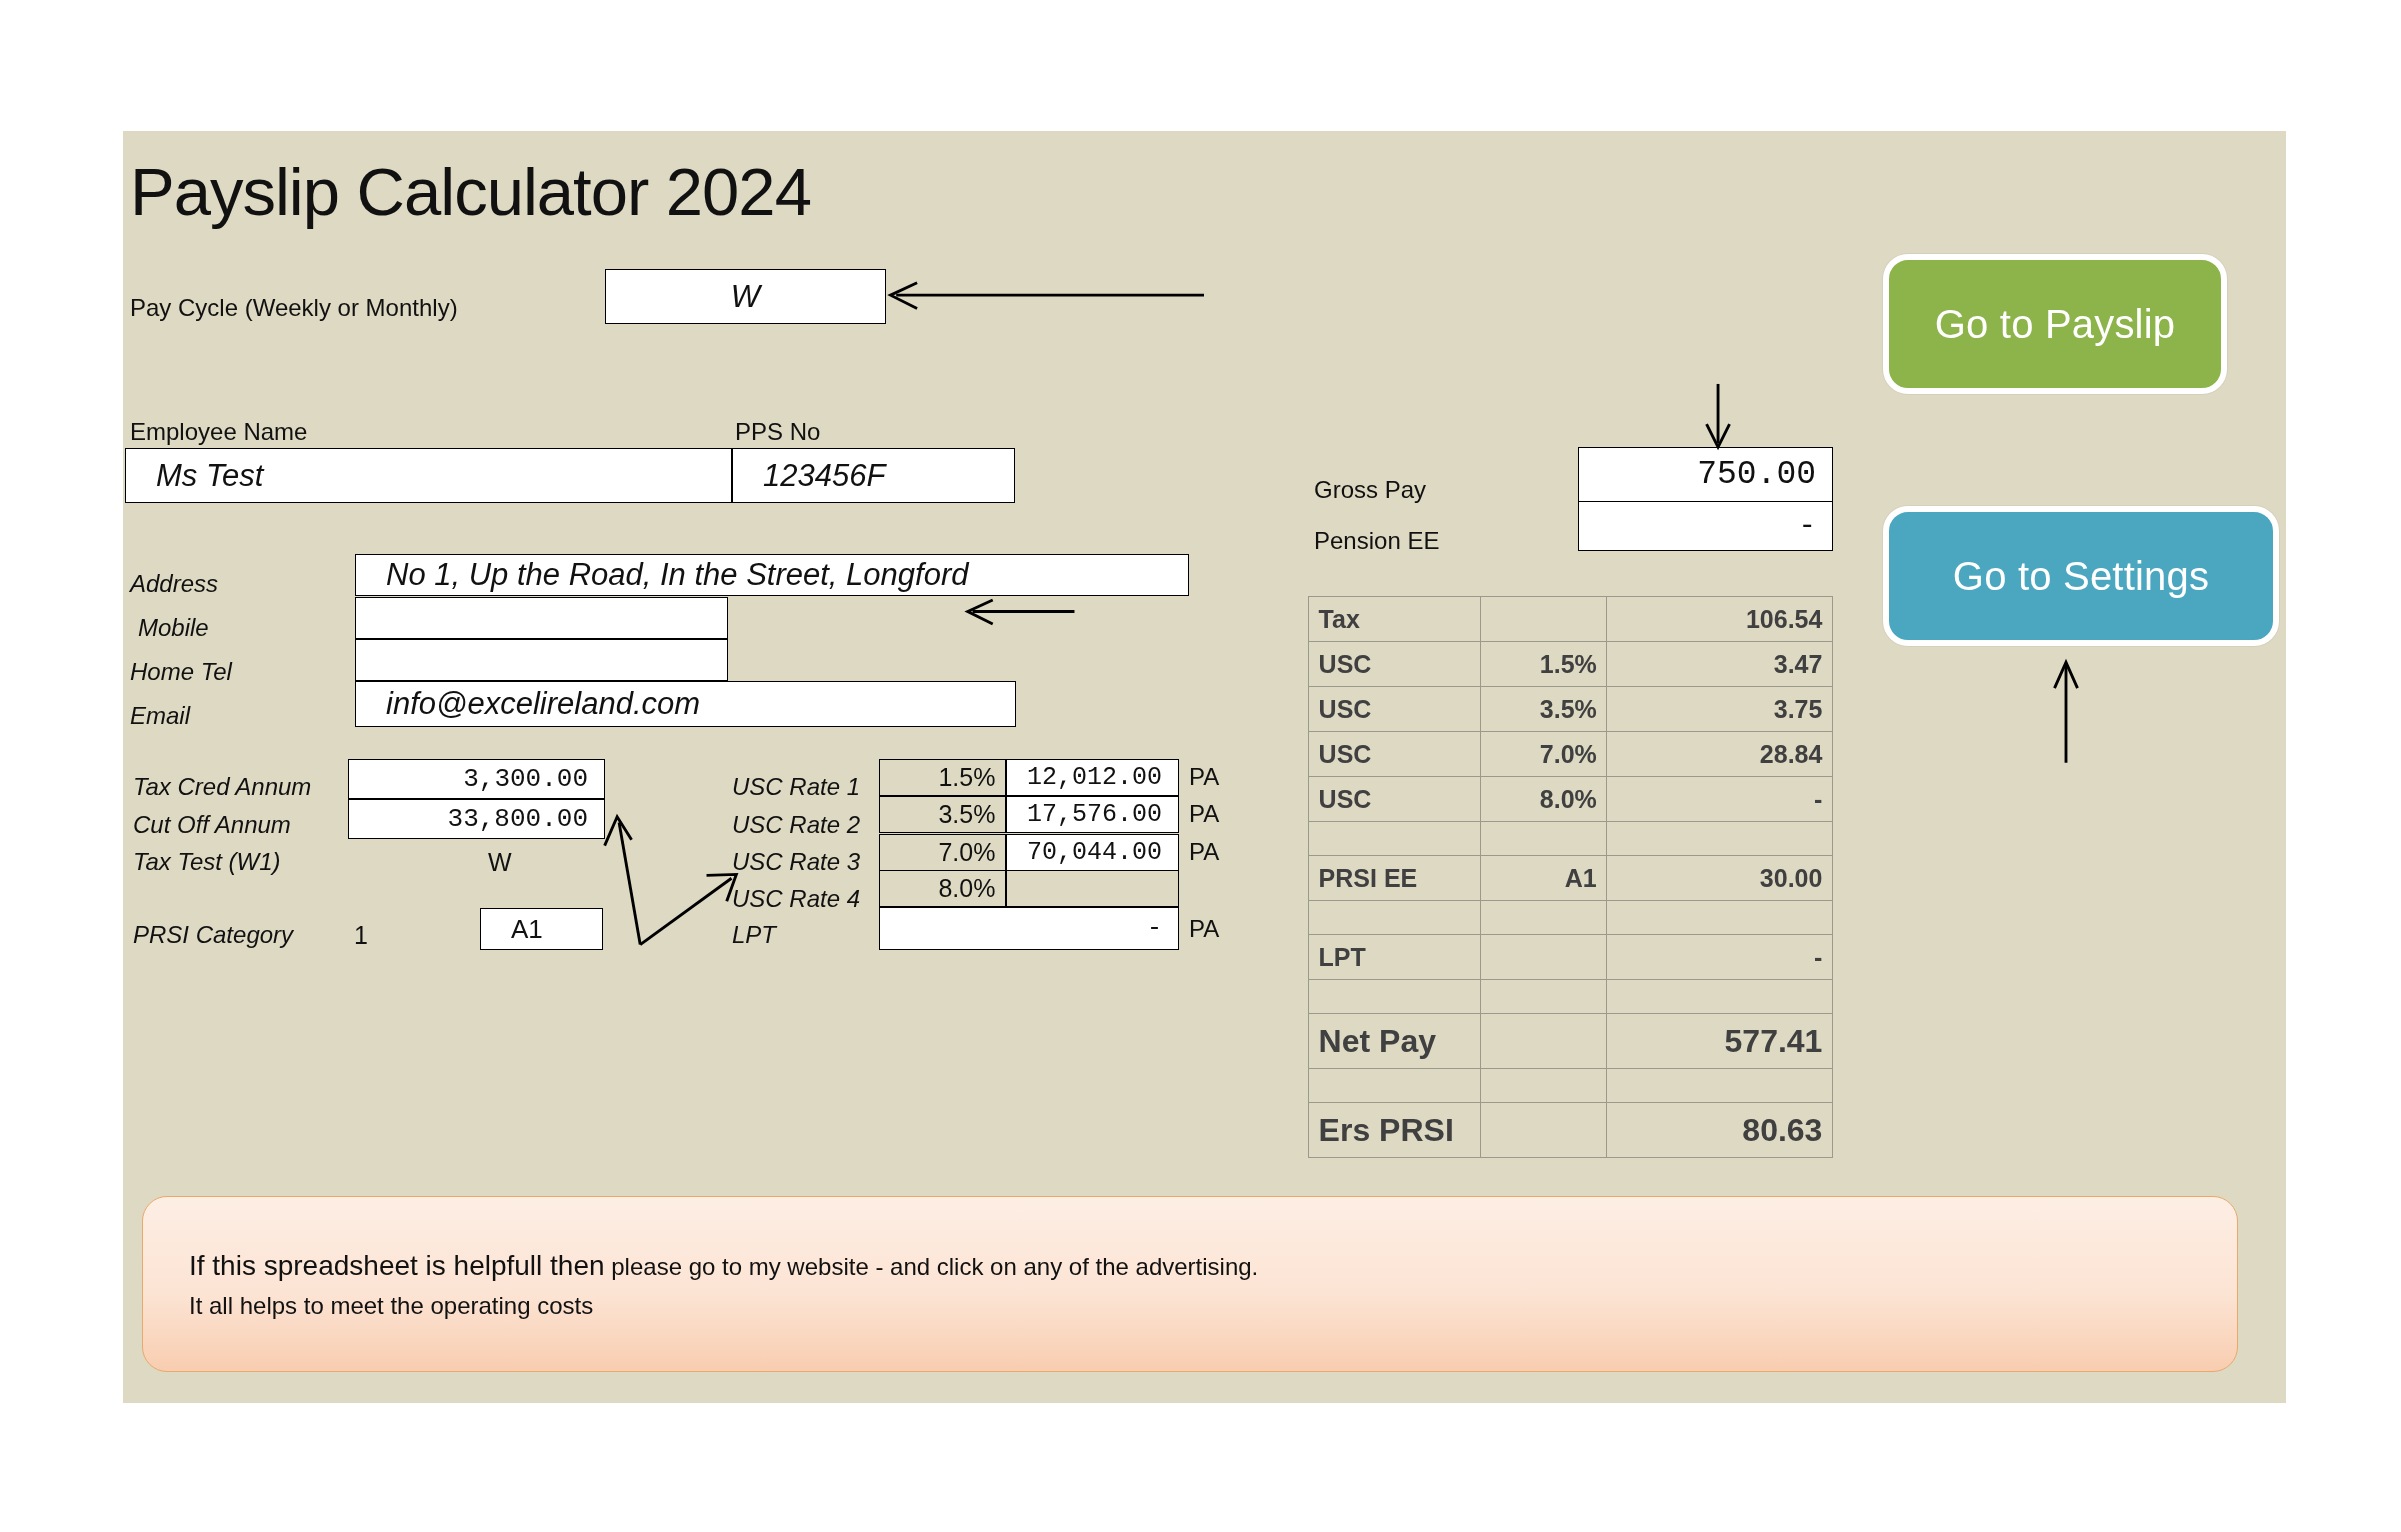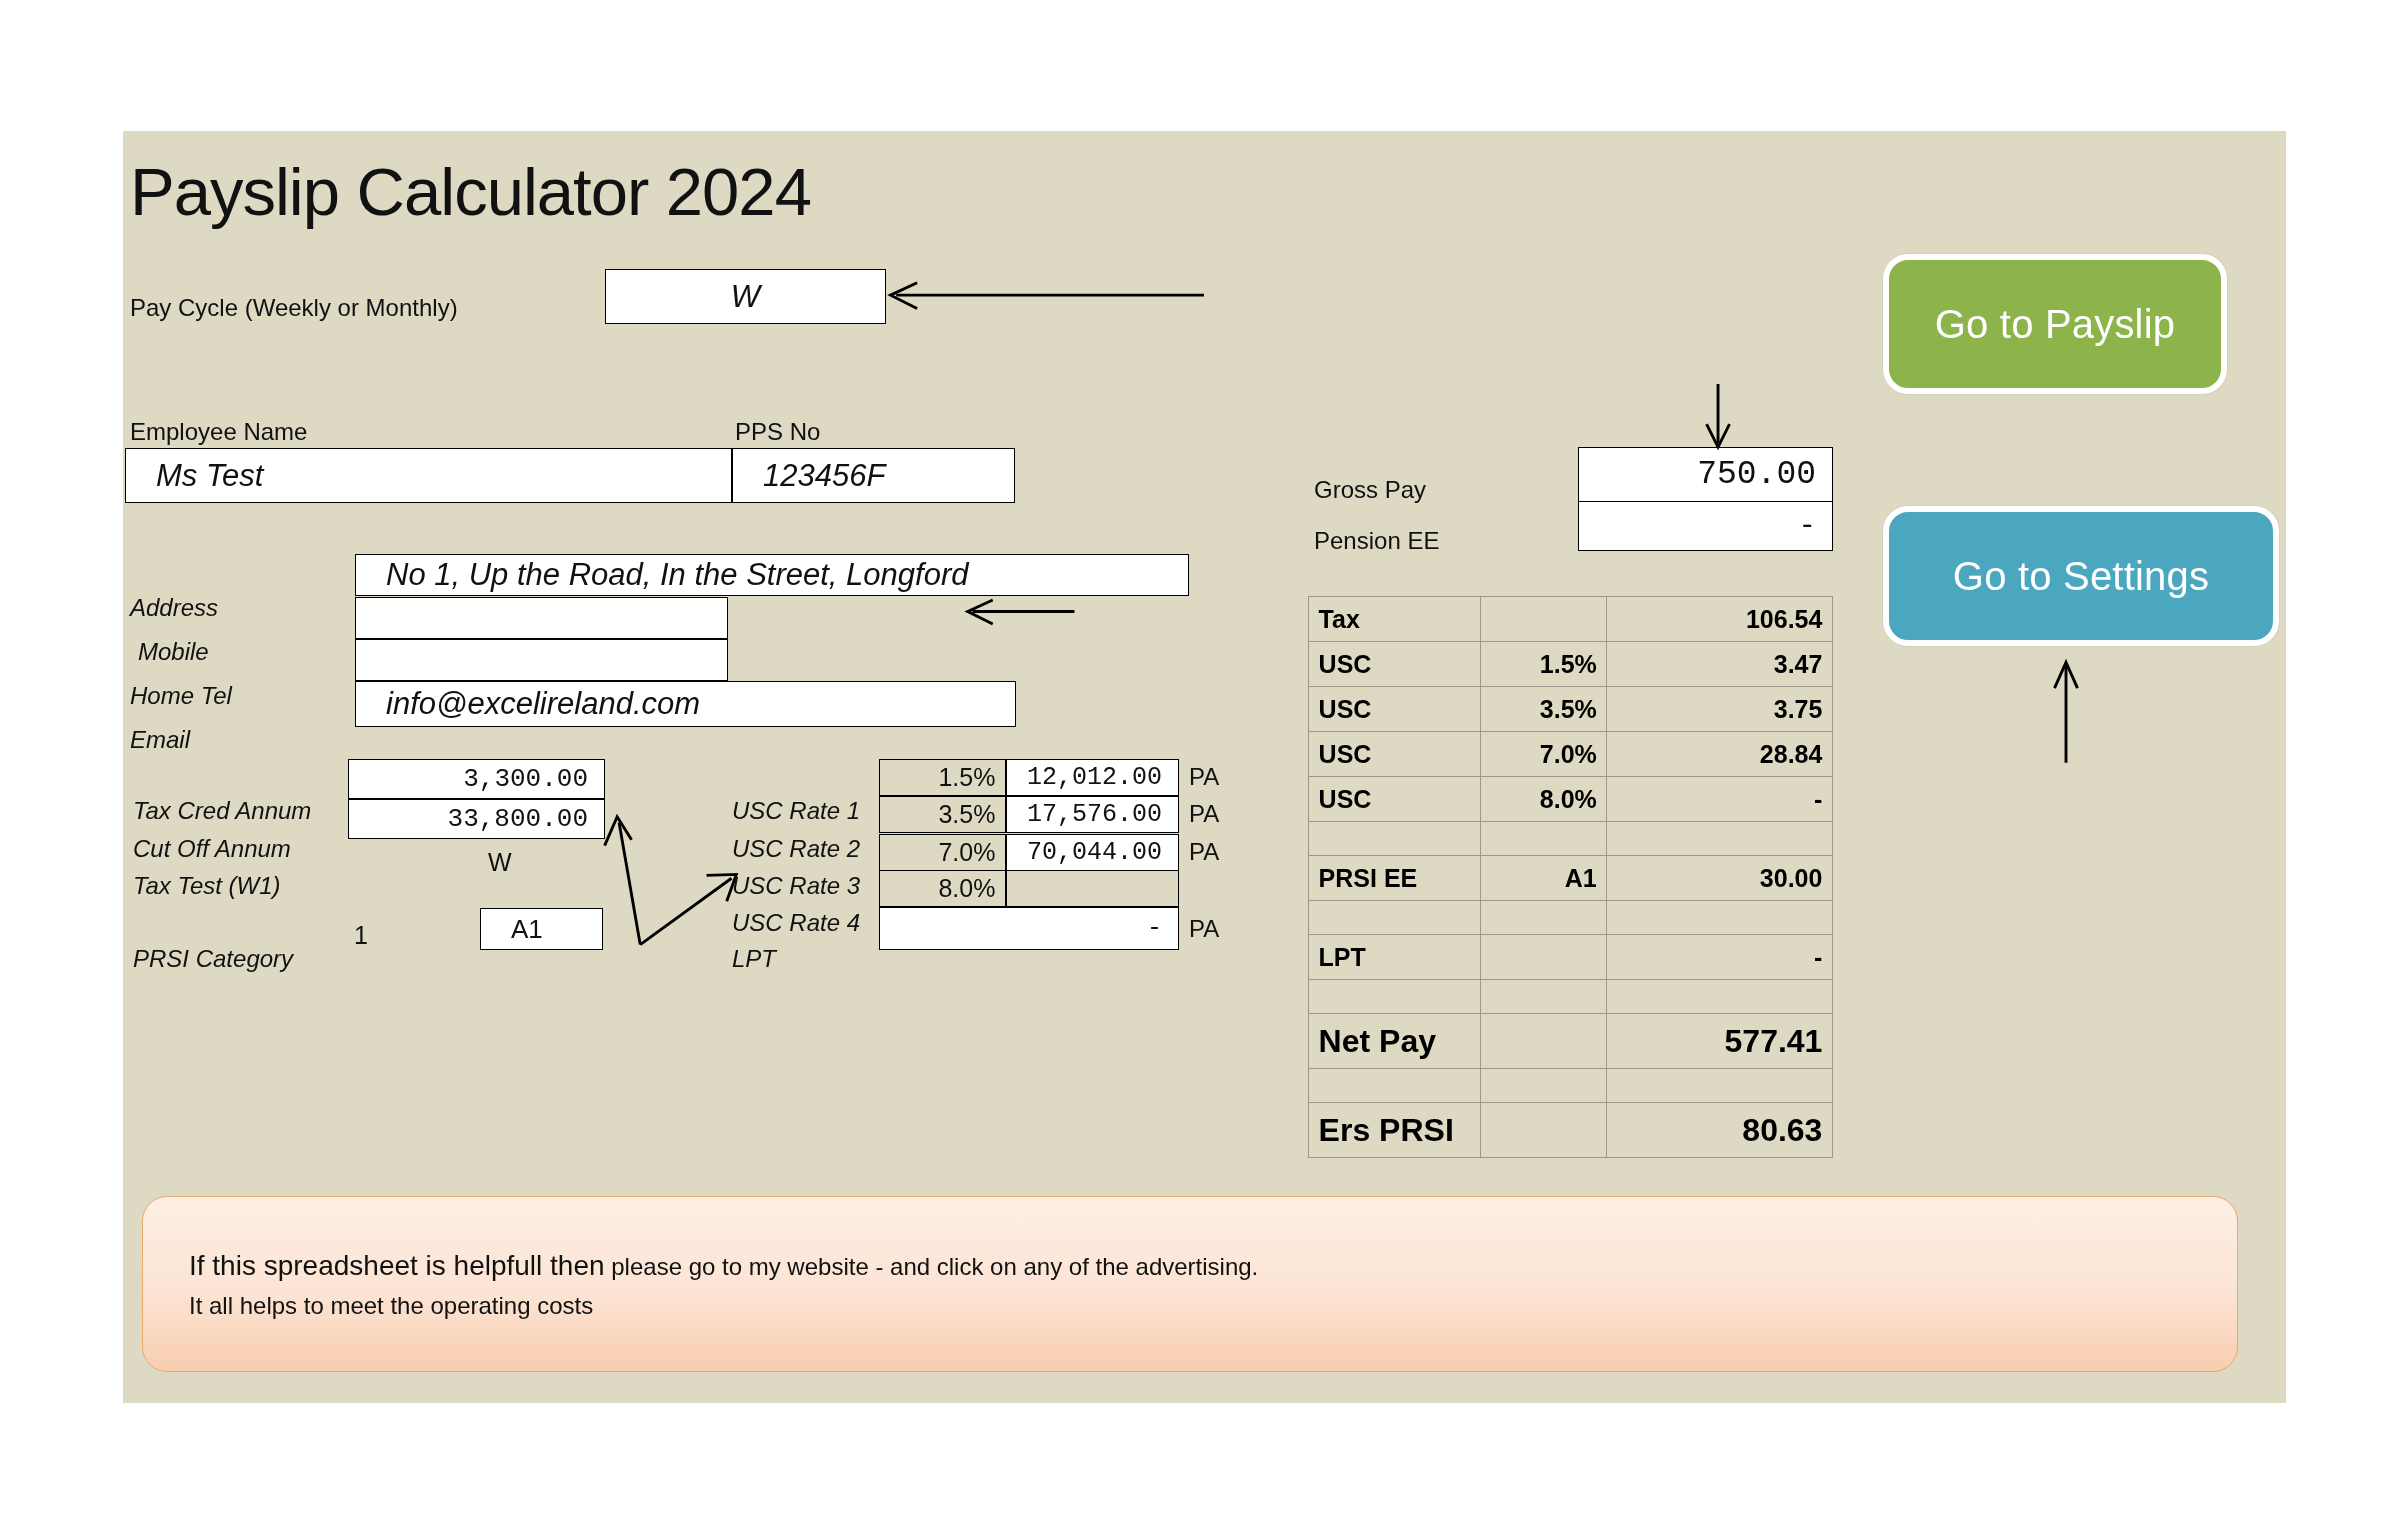--- a/index.html
+++ b/index.html
@@ -15,21 +15,21 @@
   
   #title{
     left:130px;top:149px;width:961px;height:86px;
     font-size:67px;line-height:86px;color:#111;
     font-family:"Liberation Sans Narrow","Liberation Sans",sans-serif;
     letter-spacing:-1px;white-space:nowrap;
   }
 
   
   .lbl{font-size:24px;color:#111;line-height:1.1;white-space:nowrap;}
-  .lbl-i{font-size:24px;color:#111;font-style:italic;line-height:1.1;white-space:nowrap;margin-top:24px;}
+  .lbl-i{font-size:24px;color:#111;font-style:italic;line-height:1.1;white-space:nowrap;}
 
   
   .cell{
     background:#ffffff;border:1.9px solid #000;box-sizing:border-box;
     font-size:26px;color:#111;display:flex;align-items:center;
   }
   .cell.c{justify-content:center;}
   .cell.r{justify-content:flex-end;padding-right:16px;font-family:Liberation Mono, monospace;}
   .cell.l{justify-content:flex-start;padding-left:30px;}
   .cell.it{font-style:italic;font-size:31px;}
@@ -46,21 +46,21 @@
     box-sizing:border-box;border-radius:25px;border:6.7px solid #ffffff;
     display:flex;align-items:center;justify-content:center;
     color:#ffffff;font-size:40px;letter-spacing:0.2px;
     box-shadow:0 0 0 1px rgba(0,0,0,0.04);
   }
 
   
   #restable{left:1308px;top:596px;width:525px;border-collapse:collapse;}
   #restable td{
     border:1px solid #9b988c;height:44px;padding:0 9.6px;
-    font-size:25px;color:#000000;font-weight:bold;background:#ddd9c3;
+    font-size:25px;color:#404040;font-weight:bold;background:#ddd9c3;
   }
   #restable td.c1{width:152px;text-align:left;}
   #restable td.c2{width:106px;text-align:right;}
   #restable td.c3{text-align:right;}
   #restable tr.big td{font-size:32px;height:54px;}
   #restable tr.blank td{height:33px;}
 
   
   #note{
     left:142px;top:1196px;width:2096px;height:176px;

